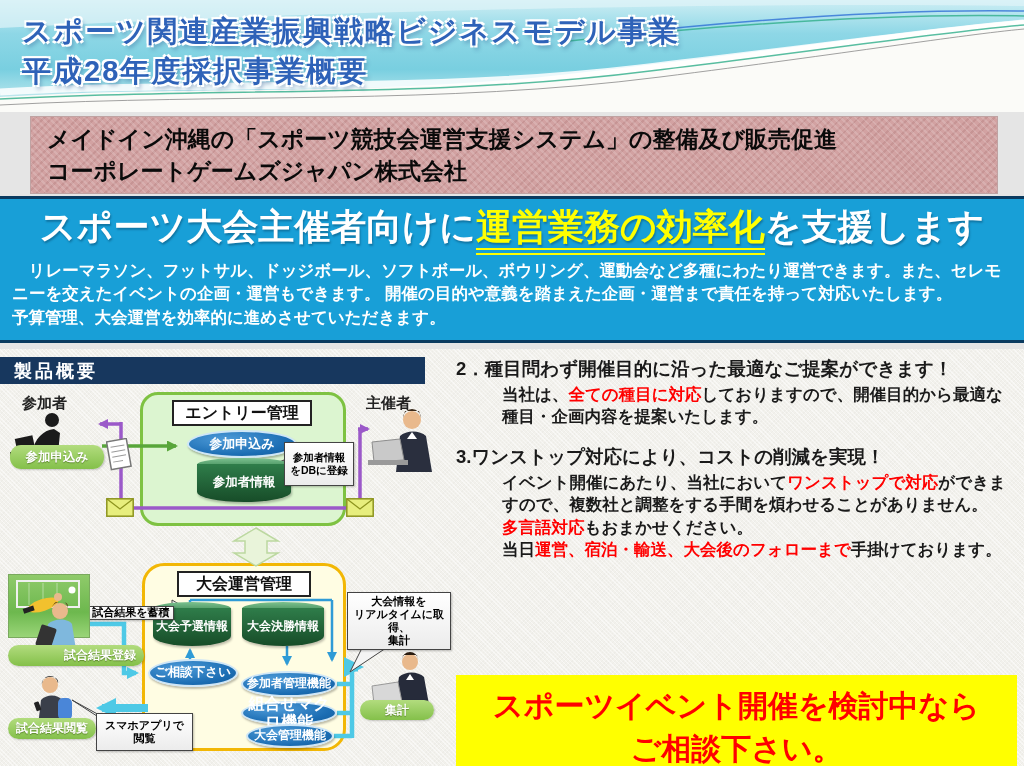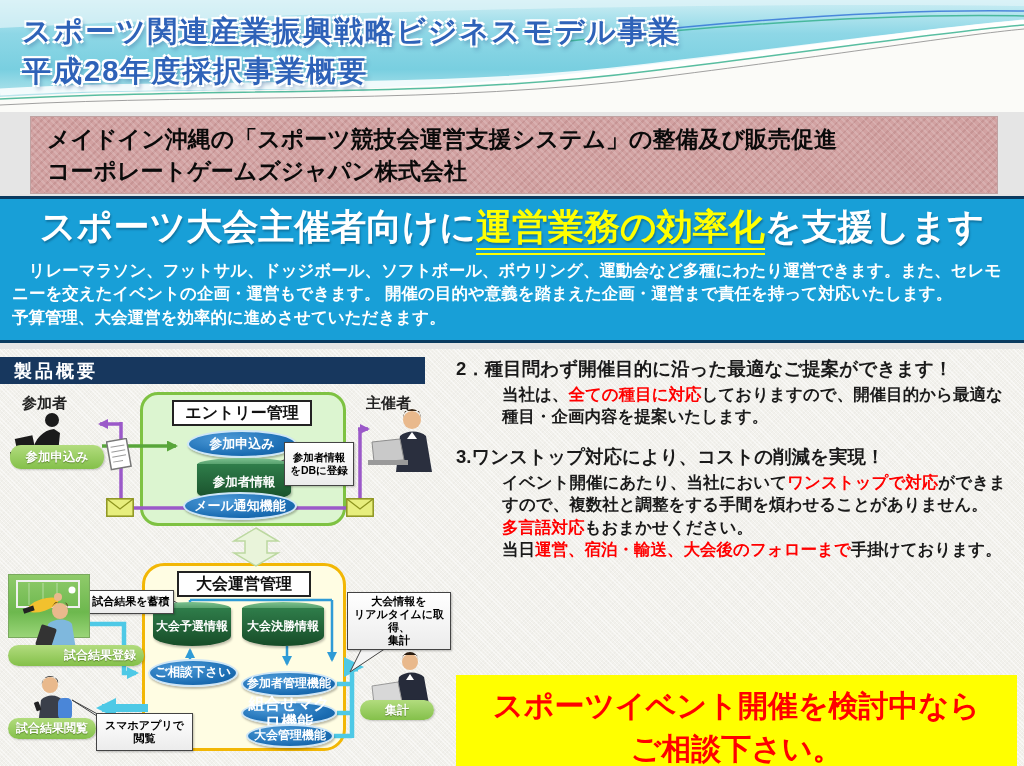--- a/index.html
+++ b/index.html
@@ -198,21 +198,20 @@
         </svg>
       </div>
 
       <div class="dn box-title" style="left:172px;top:12px;width:140px;height:26px;">エントリー管理</div>
       <div class="dn node" style="left:187px;top:42px;width:110px;height:28px;font-size:13px;">参加申込み</div>
       <div class="dn cylwrap" style="left:197px;top:76px;width:94px;height:38px;">
         <div class="cyl" style="position:relative;width:94px;height:38px;font-size:12.5px;">参加者情報</div>
       </div>
       <div class="dn callout" style="left:284px;top:54px;width:70px;height:44px;font-size:10.5px;">参加者情報
 をDBに登録</div>
-      <div class="dn node" style="left:183px;top:104px;width:114px;height:28px;font-size:13px;">メール通知機能</div>
 
       <div class="dn" style="left:106px;top:110px;width:28px;height:19px;">
         <svg width="28" height="19" viewBox="0 0 28 19">
             <rect x="0.8" y="0.8" width="26.4" height="17.4" fill="#e7ee7d" stroke="#8d941f" stroke-width="1.5"></rect>
             <polyline points="1,1 14,11 27,1" fill="none" stroke="#8d941f" stroke-width="1.3"></polyline>
           </svg>
       </div>
       <div class="dn" style="left:346px;top:110px;width:28px;height:19px;">
         <svg width="28" height="19" viewBox="0 0 28 19">
             <rect x="0.8" y="0.8" width="26.4" height="17.4" fill="#e7ee7d" stroke="#8d941f" stroke-width="1.5"></rect>
@@ -225,21 +224,21 @@
         <div class="cyl" style="position:relative;width:78px;height:38px;font-size:12px;">大会予選情報</div>
       </div>
       <div class="dn cylwrap" style="left:242px;top:220px;width:82px;height:38px;">
         <div class="cyl" style="position:relative;width:82px;height:38px;font-size:12px;">大会決勝情報</div>
       </div>
       <div class="dn node" style="left:148px;top:271px;width:90px;height:28px;font-size:12.5px;">ご相談下さい</div>
       <div class="dn node" style="left:241px;top:283px;width:96px;height:26px;font-size:12px;">参加者管理機能</div>
       <div class="dn node" style="left:241px;top:313px;width:96px;height:24px;font-size:16px;">組合せマクロ機能</div>
       <div class="dn node" style="left:246px;top:336px;width:88px;height:24px;font-size:12px;">大会管理機能</div>
 
-      <div class="dn callout" style="left:88px;top:202px;width:86px;height:24px;">試合結果を蓄積</div>
+      <div class="dn callout" style="left:88px;top:218px;width:86px;height:14px;">試合結果を蓄積</div>
       <div class="dn callout" style="left:347px;top:204px;width:104px;height:58px;">大会情報を
 リアルタイムに取得、
 集計</div>
       <div class="dn callout" style="left:96px;top:325px;width:97px;height:38px;">スマホアプリで
 閲覧</div>
 
       <div class="dn photo" style="left:8px;top:186px;width:80px;height:62px;">
         <svg width="78" height="60" viewBox="0 0 78 60">
           <rect x="8" y="6" width="62" height="26" fill="none" stroke="#f0f0f0" stroke-width="2"></rect>
           <line x1="20" y1="8" x2="20" y2="30" stroke="#ffffff" stroke-width=".7" opacity=".6"></line>

